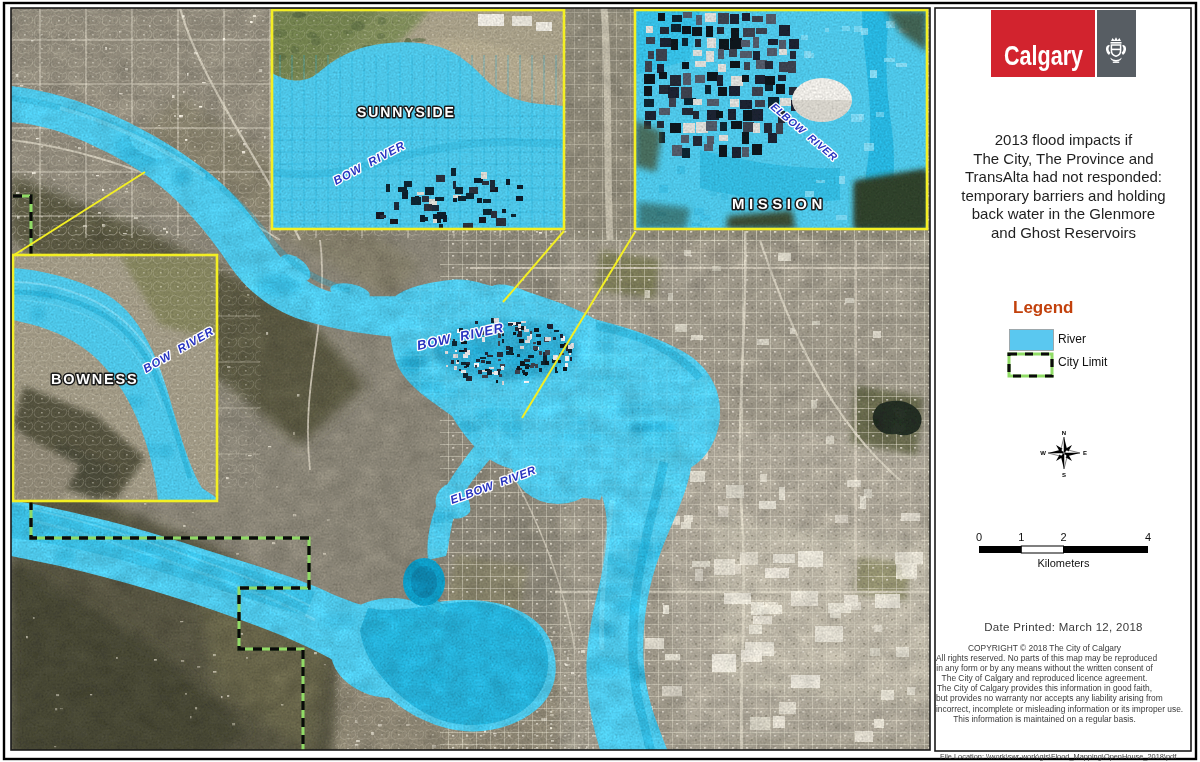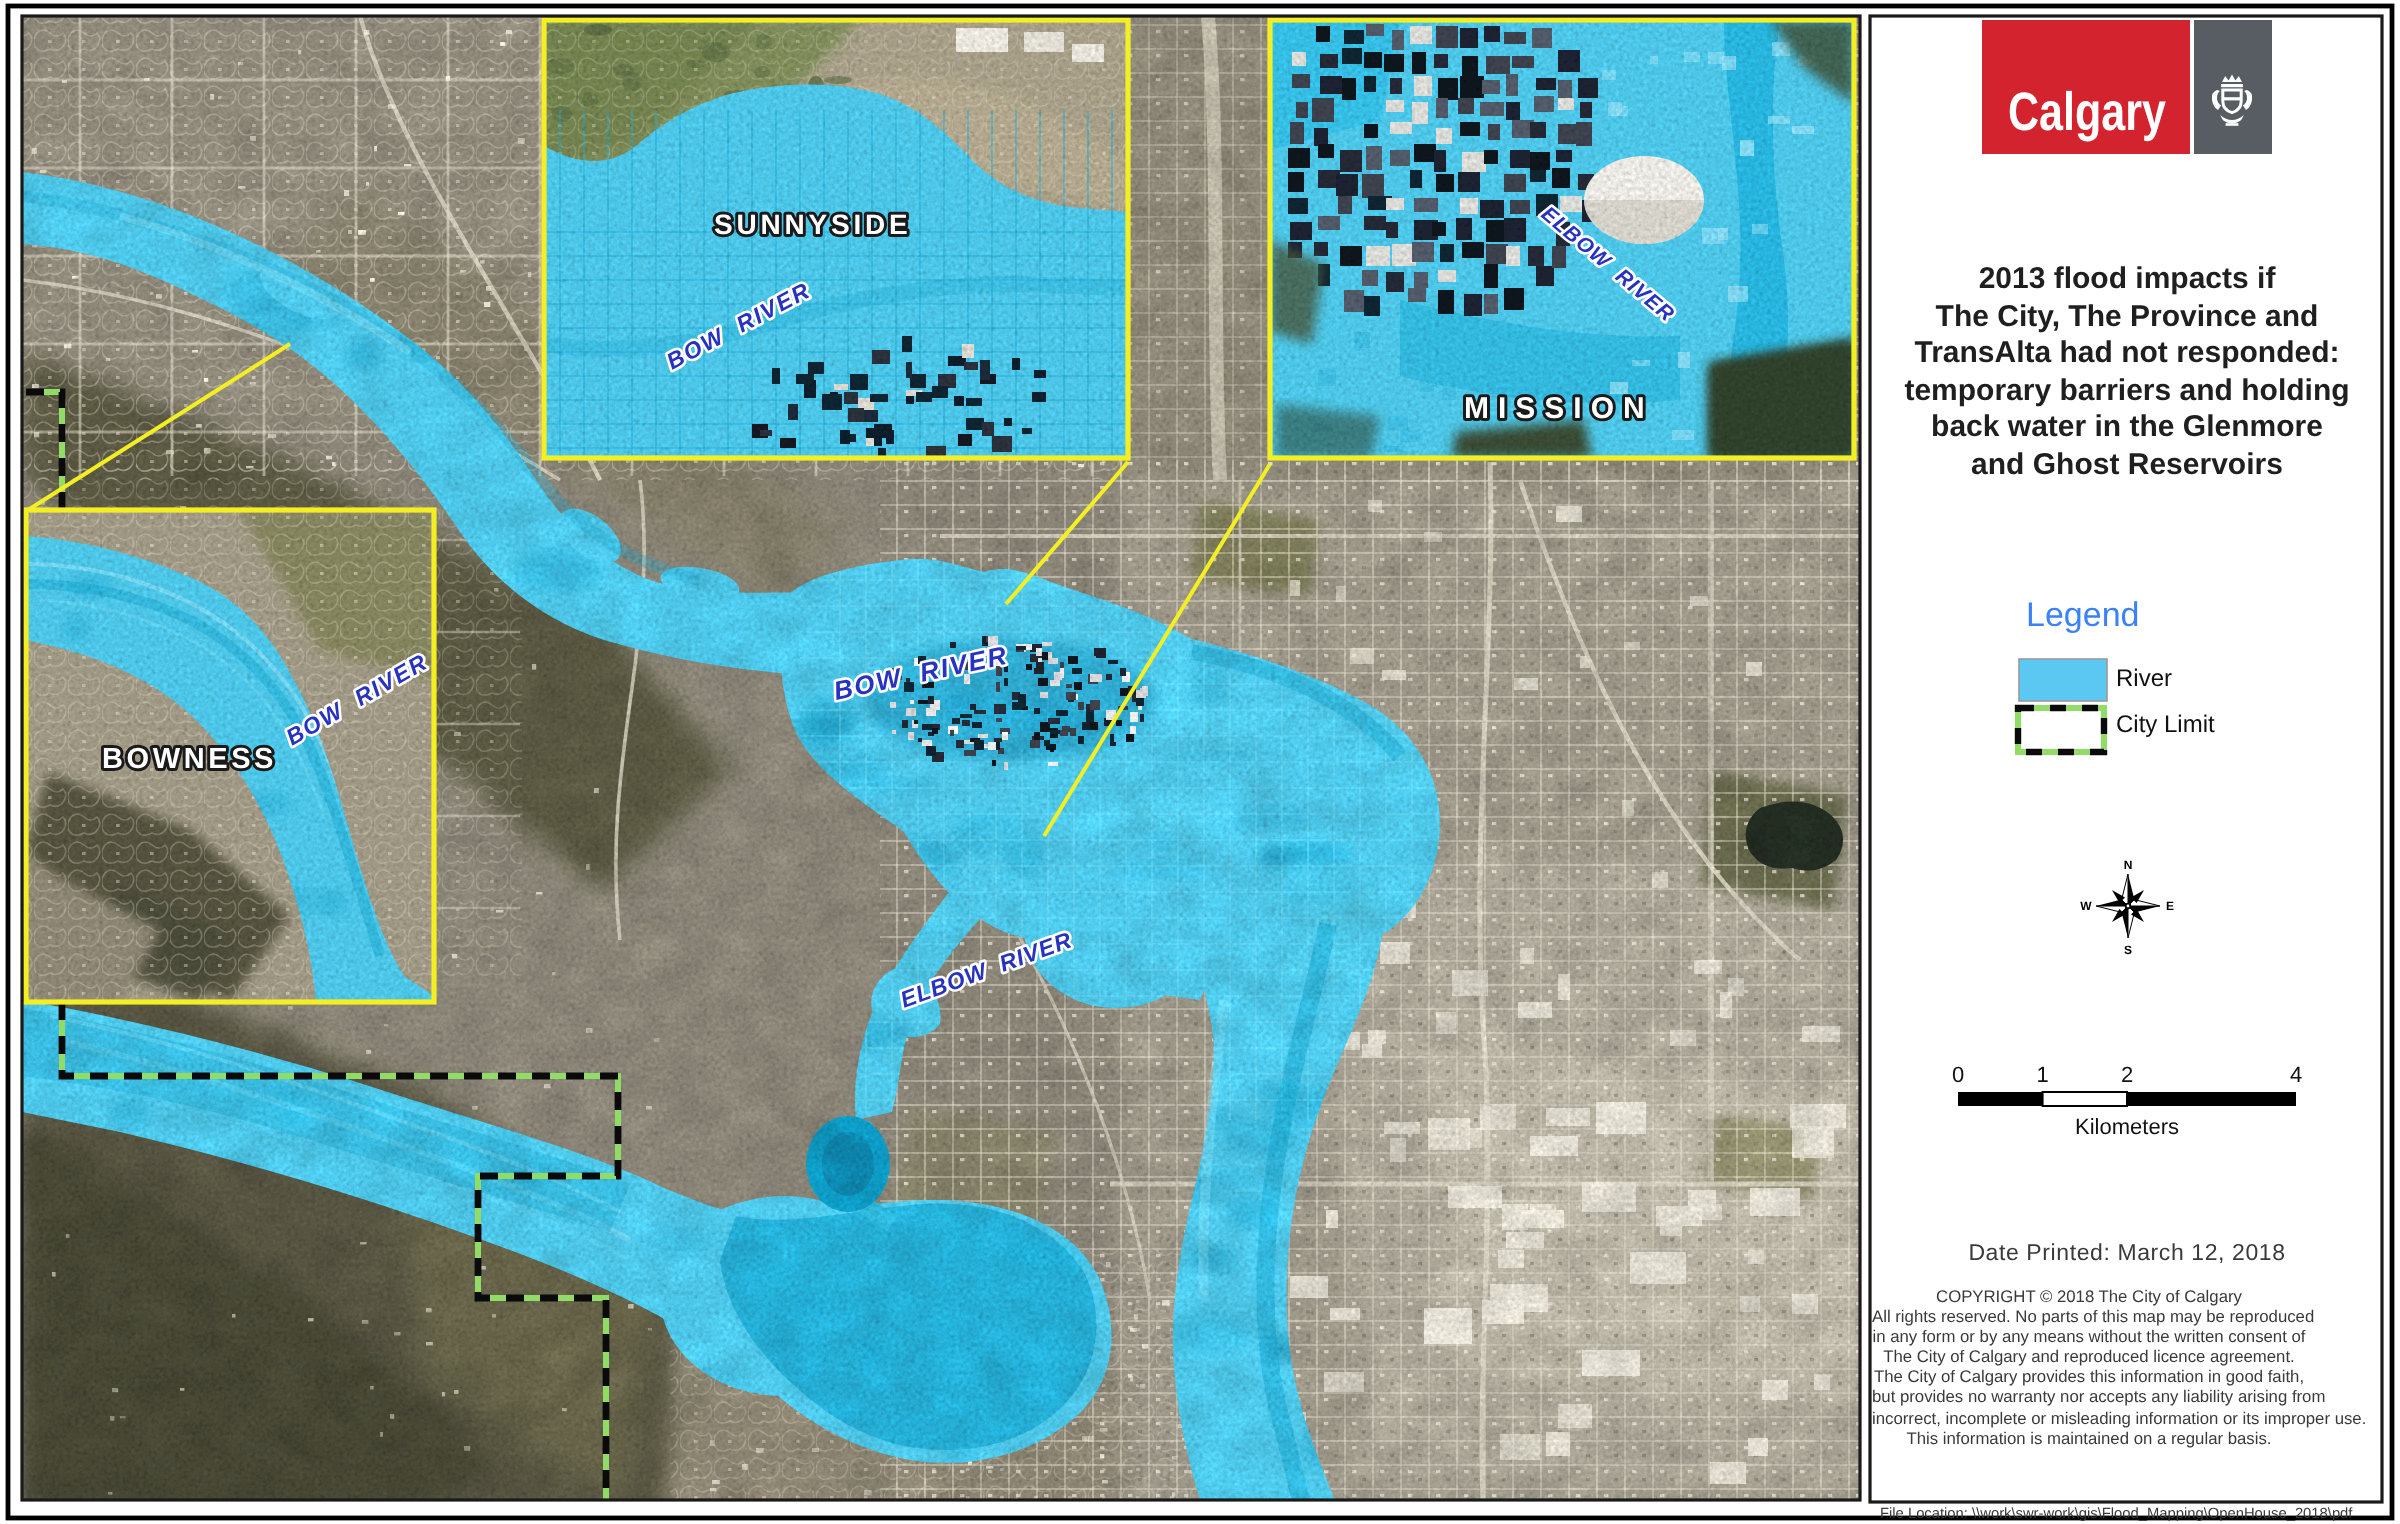--- a/index.html
+++ b/index.html
@@ -1,17 +1,17 @@
 <!DOCTYPE html>
 <html><head><meta charset="utf-8"><title>map</title><style>
 html,body{margin:0;padding:0;background:#fff;width:1200px;height:762px;overflow:hidden}
 body{font-family:"Liberation Sans",sans-serif;position:relative}
 .abs{position:absolute}
-.ttl{left:946px;top:131px;width:235px;text-align:center;font-weight:bold;font-size:15px;line-height:18.5px;color:#1f1f1f}
-.leg-h{left:1013px;top:298px;font-weight:normal;font-size:17px;color:#3b82f6}
+.ttl{left:946px;top:131px;width:235px;text-align:center;font-weight:normal;font-size:15px;line-height:18.5px;color:#1f1f1f}
+.leg-h{left:1013px;top:298px;font-weight:bold;font-size:17px;color:#c2410c}
 .leg-t{font-size:12px;color:#111}
 .datep{left:946px;top:621px;width:235px;text-align:center;font-size:11.5px;color:#3a3a3a;letter-spacing:0.3px}
 .copyr{left:936px;top:643px;width:217px;text-align:center;font-size:8.4px;line-height:10.1px;color:#3a3a3a}
 .copyr div{white-space:nowrap}
 .filel{left:940px;top:752px;font-size:7.4px;line-height:9px;color:#3a3a3a;white-space:nowrap}
 </style></head>
 <body>
 <svg width="1200" height="762" viewBox="0 0 1200 762" style="position:absolute;left:0;top:0">
 <defs>
 <clipPath id="mapclip">

